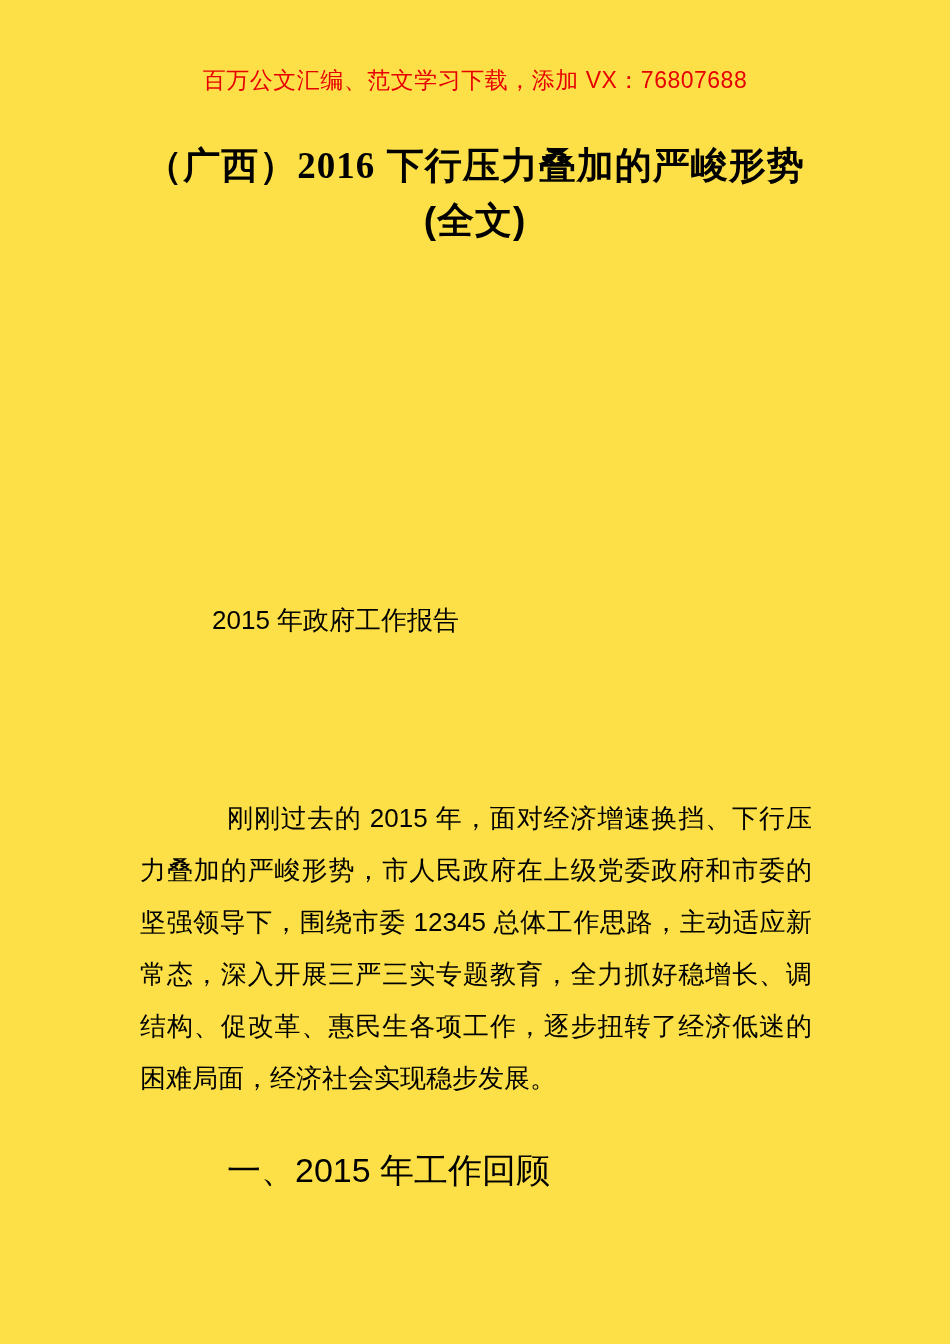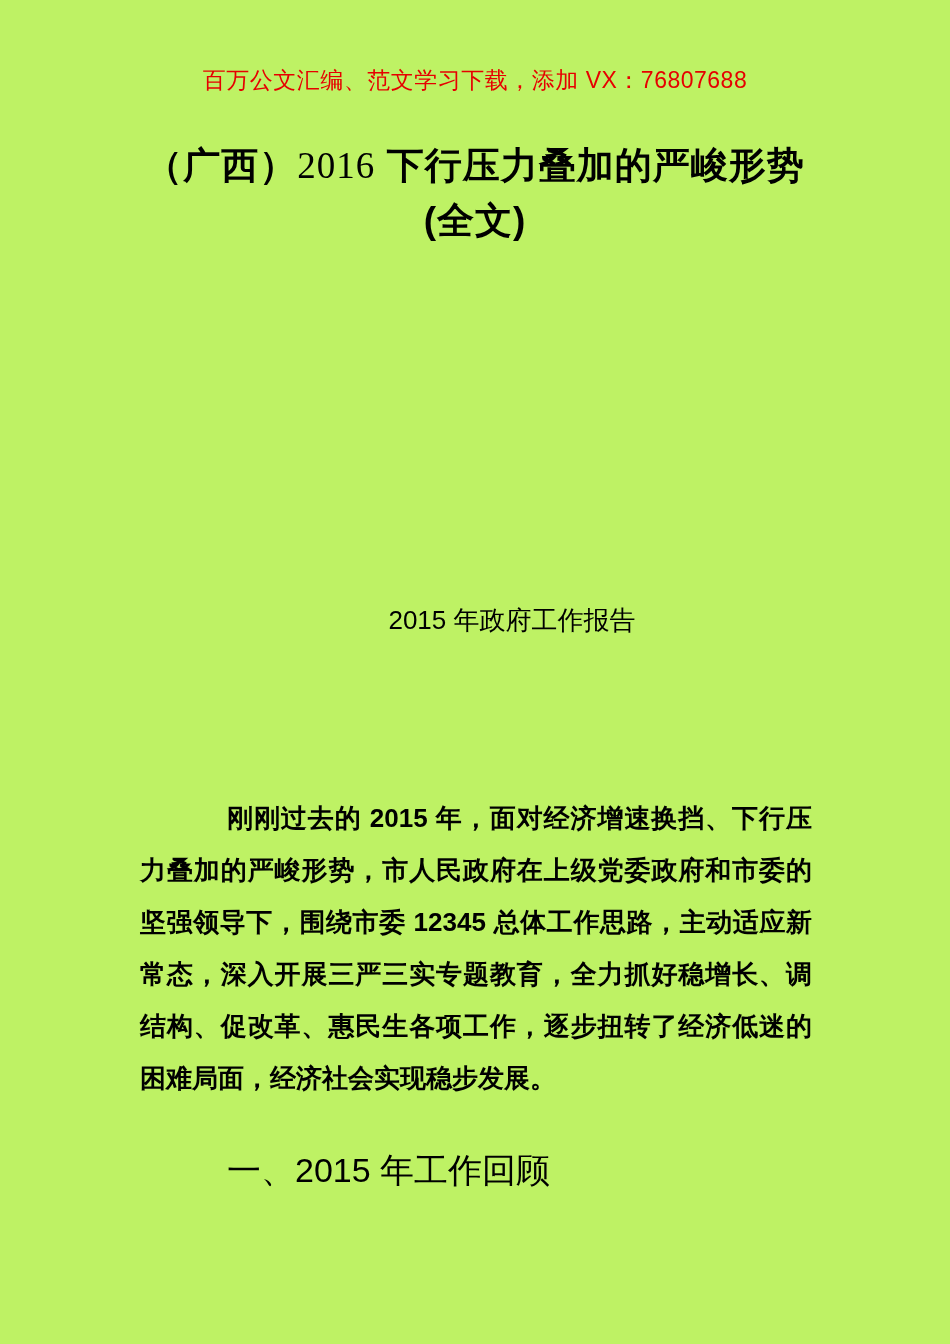--- a/index.html
+++ b/index.html
@@ -4,21 +4,21 @@
 <style>
   html, body {
     margin: 0;
     padding: 0;
     background: #ffffff;
   }
   .page {
     position: relative;
     width: 950px;
     height: 1344px;
-    background: #bef264;
+    background: #fde047;
     overflow: hidden;
     font-family: "Liberation Sans", "DejaVu Sans", sans-serif;
     color: #000000;
   }
   .promo {
     position: absolute;
     top: 64px;
     left: 0;
     width: 950px;
     text-align: center;
@@ -34,47 +34,46 @@
     width: 950px;
     margin: 0;
     text-align: center;
     font-size: 37px;
     line-height: 55px;
     font-weight: 700;
     letter-spacing: 1px;
   }
   .doc-title .year-serif {
     font-family: "Liberation Serif", "DejaVu Serif", serif;
-    font-weight: 400;
+    font-weight: 700;
   }
   .subtitle {
     position: absolute;
     top: 594px;
     left: 140px;
     width: 672px;
     font-size: 26px;
     line-height: 52px;
     font-weight: 400;
-    text-align: center;
   }
   .subtitle-inner {
     padding-left: 72px;
   }
   .body-paragraph {
     position: absolute;
     top: 792px;
     left: 140px;
     width: 672px;
     margin: 0;
     font-size: 26px;
     line-height: 52px;
     text-align: justify;
     text-justify: inter-ideograph;
     text-indent: 87px;
-    font-weight: 700;
+    font-weight: 400;
   }
   .section-heading {
     position: absolute;
     top: 1144px;
     left: 140px;
     width: 672px;
     margin: 0;
     font-size: 34px;
     line-height: 52px;
     font-weight: 400;

